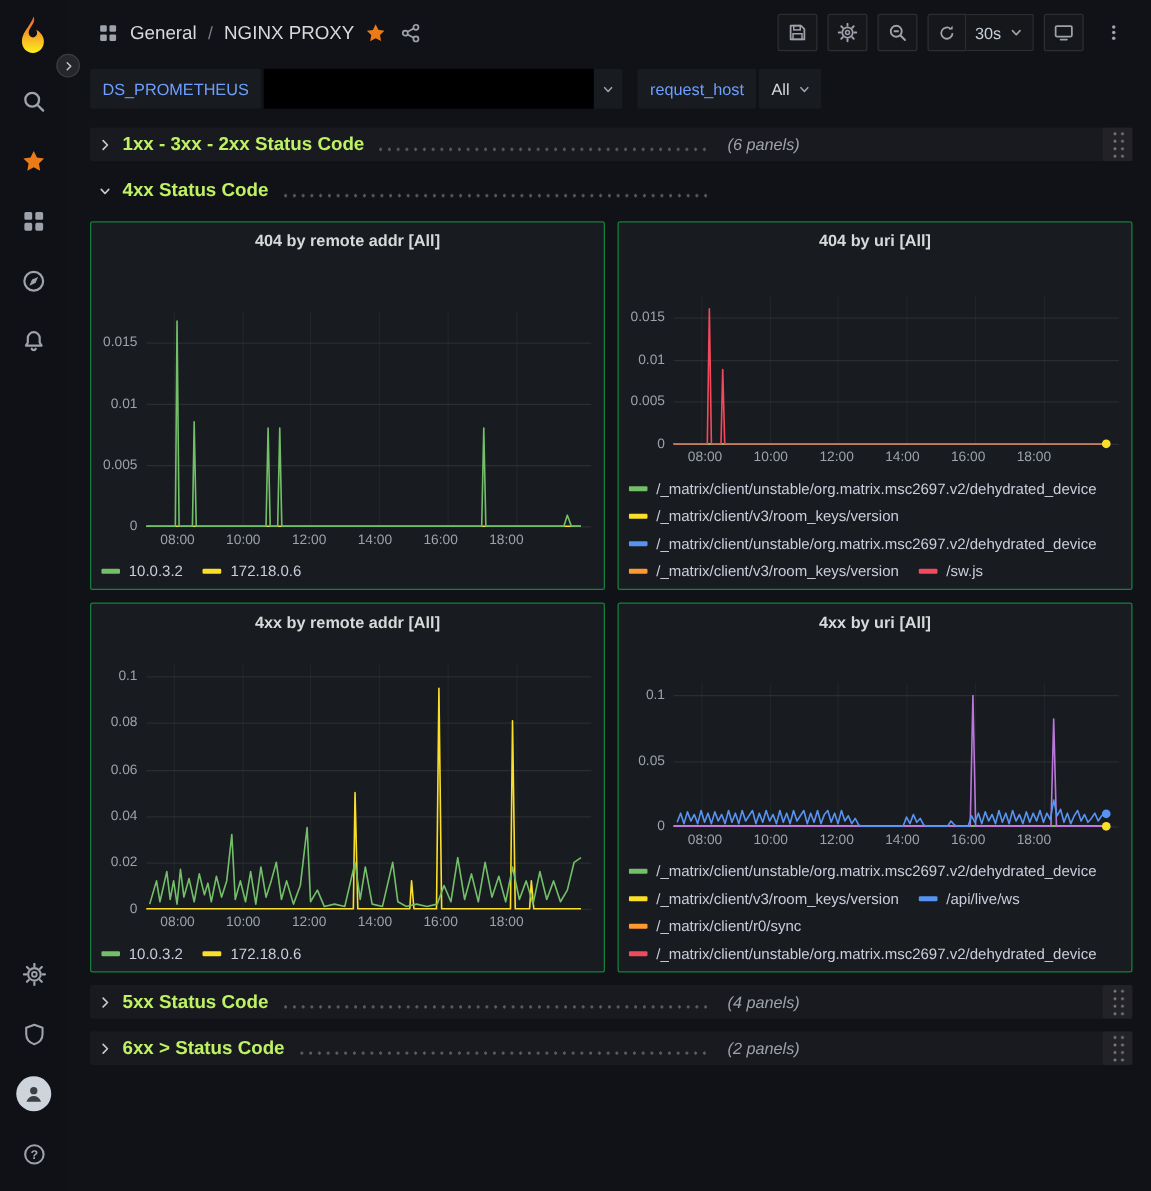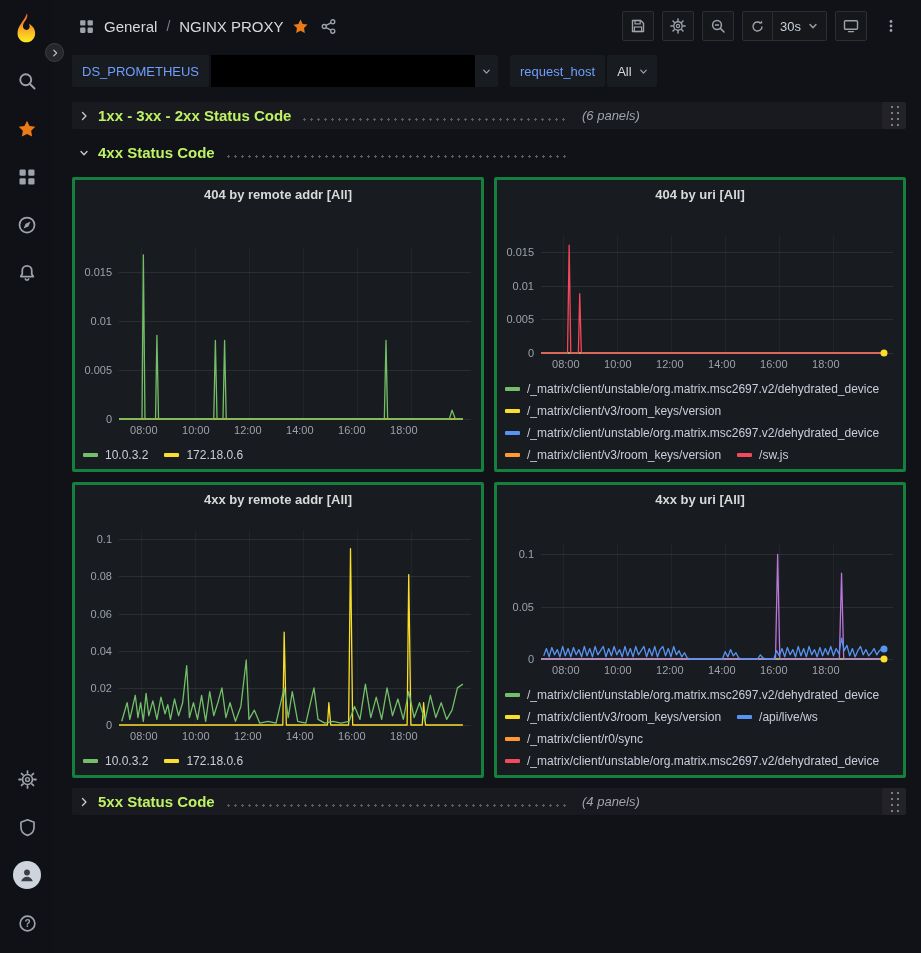--- a/index.html
+++ b/index.html
@@ -55,21 +55,21 @@
   .row-strip.expanded { background:transparent; margin:1px 0 11px; }
   .row-main { display:flex; align-items:center; width:494px; }
   .row-caret { color:#c7c9cf; margin-right:8px; display:flex; }
   .row-title { font-size:15px; font-weight:700; color:#bef264; white-space:nowrap; }
   .leader { flex:1; height:3px; margin:8px 6px 0 10px; background-image:radial-gradient(circle,#5a5c63 1.1px,transparent 1.4px); background-size:7px 3px; background-repeat:repeat-x; }
   .row-count { font-size:13px; font-style:italic; color:#9da2ab; margin-left:10px; white-space:nowrap;text-align:center; }
   .row-handle { margin-left:auto; width:24px; height:27px; background:rgba(255,255,255,0.04); border-radius:2px; display:flex; align-items:center; justify-content:center; cursor:grab; }
   .row-handle .dots { width:11px; height:23px; background-image:radial-gradient(circle,#7a7d84 1px,transparent 1.3px); background-size:6px 6px; }
 
   .panel-grid { display:grid; grid-template-columns:1fr 1fr; grid-template-rows:295px 296px; gap:10px; margin-bottom:10px; }
-  .panel { background:#181b1f; border:3px solid #15803d; border-radius:2px; display:flex; flex-direction:column; overflow:hidden; }
+  .panel { background:#181b1f; border:1px solid #15803d; border-radius:2px; display:flex; flex-direction:column; overflow:hidden; }
   .panel-title { height:28px; flex-shrink:0; display:flex; align-items:center; justify-content:center; font-size:13px; font-weight:700; color:#d8d9da; cursor:pointer; }
   .chart { flex:1; min-height:0; display:flex; flex-direction:column; justify-content:flex-end; padding:0 10px 7px 4px; }
   .plot-row { display:flex; }
   .y-gutter { width:40px; flex-shrink:0; position:relative; }
   .y-label { position:absolute; right:7px; font-size:11px; color:#9da2ab; white-space:nowrap; }
   .plot { flex:1; position:relative; }
   .gridline { position:absolute; left:0; right:0; height:1px; background:rgba(204,204,220,0.10); }
   .vgridline { position:absolute; top:0; bottom:0; width:1px; background:rgba(204,204,220,0.05); }
   .series-svg { position:absolute; left:0; top:0; width:100%; height:100%; overflow:visible; }
   .end-dot { position:absolute; width:7px; height:7px; border-radius:50%; transform:translate(-50%,-50%); }
@@ -641,16 +641,31 @@
             </span>
           <span class="row-title">5xx Status Code</span>
           <span class="leader"></span>
         </div>
         <span class="row-count">(4 panels)</span>
         <span class="row-handle">
             <span class="dots"></span>
           </span>
       </div>
 
+      <div class="row-strip">
+        <div class="row-main">
+          <span class="row-caret">
+              <svg width="12" height="12" viewBox="0 0 16 16">
+                <use href="#i-chevright"></use>
+              </svg>
+            </span>
+          <span class="row-title">6xx &gt; Status Code</span>
+          <span class="leader"></span>
+        </div>
+        <span class="row-count">(2 panels)</span>
+        <span class="row-handle">
+            <span class="dots"></span>
+          </span>
+      </div>
 
     </div>
   </div>
 </div>
 
 </body></html>

